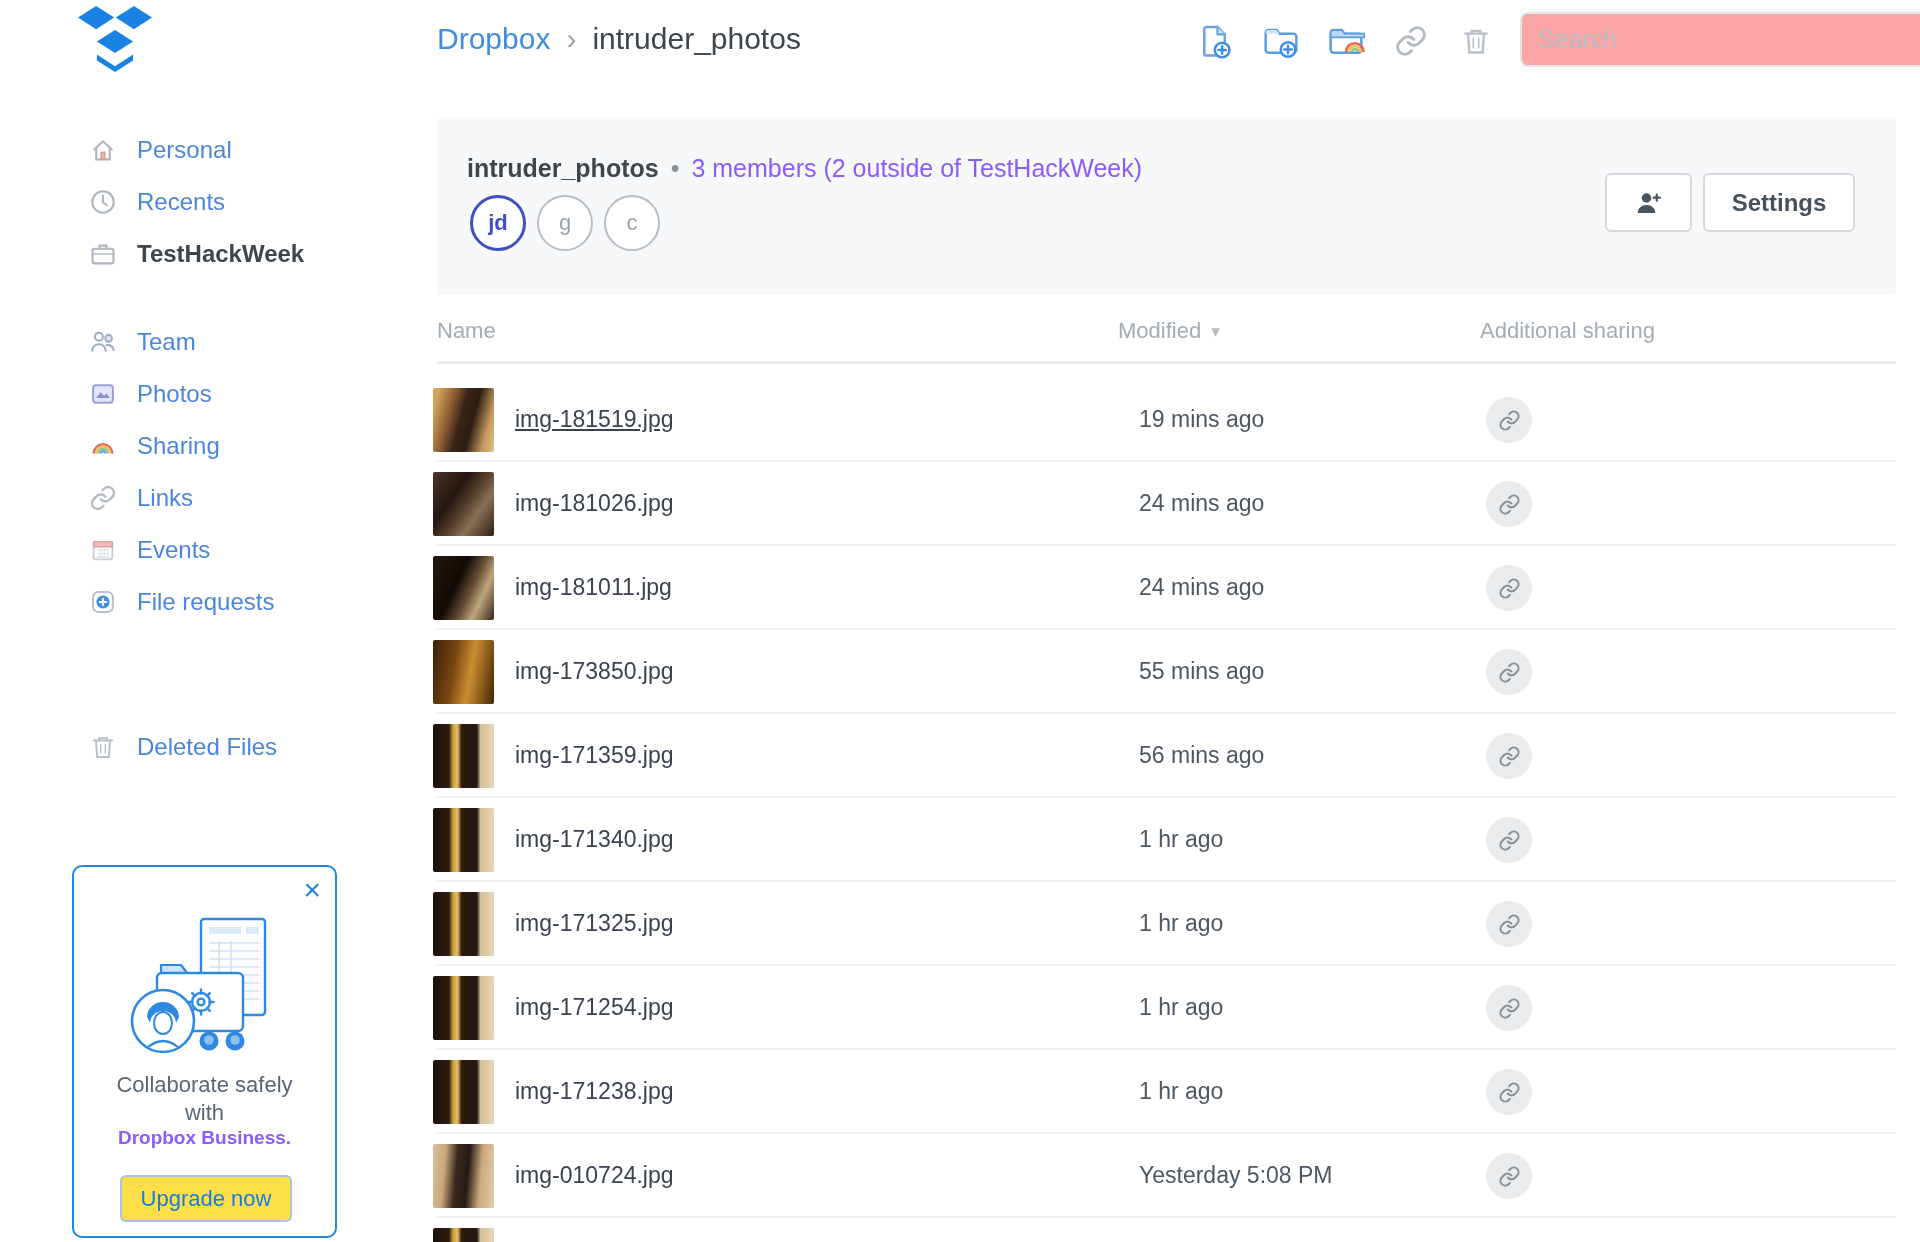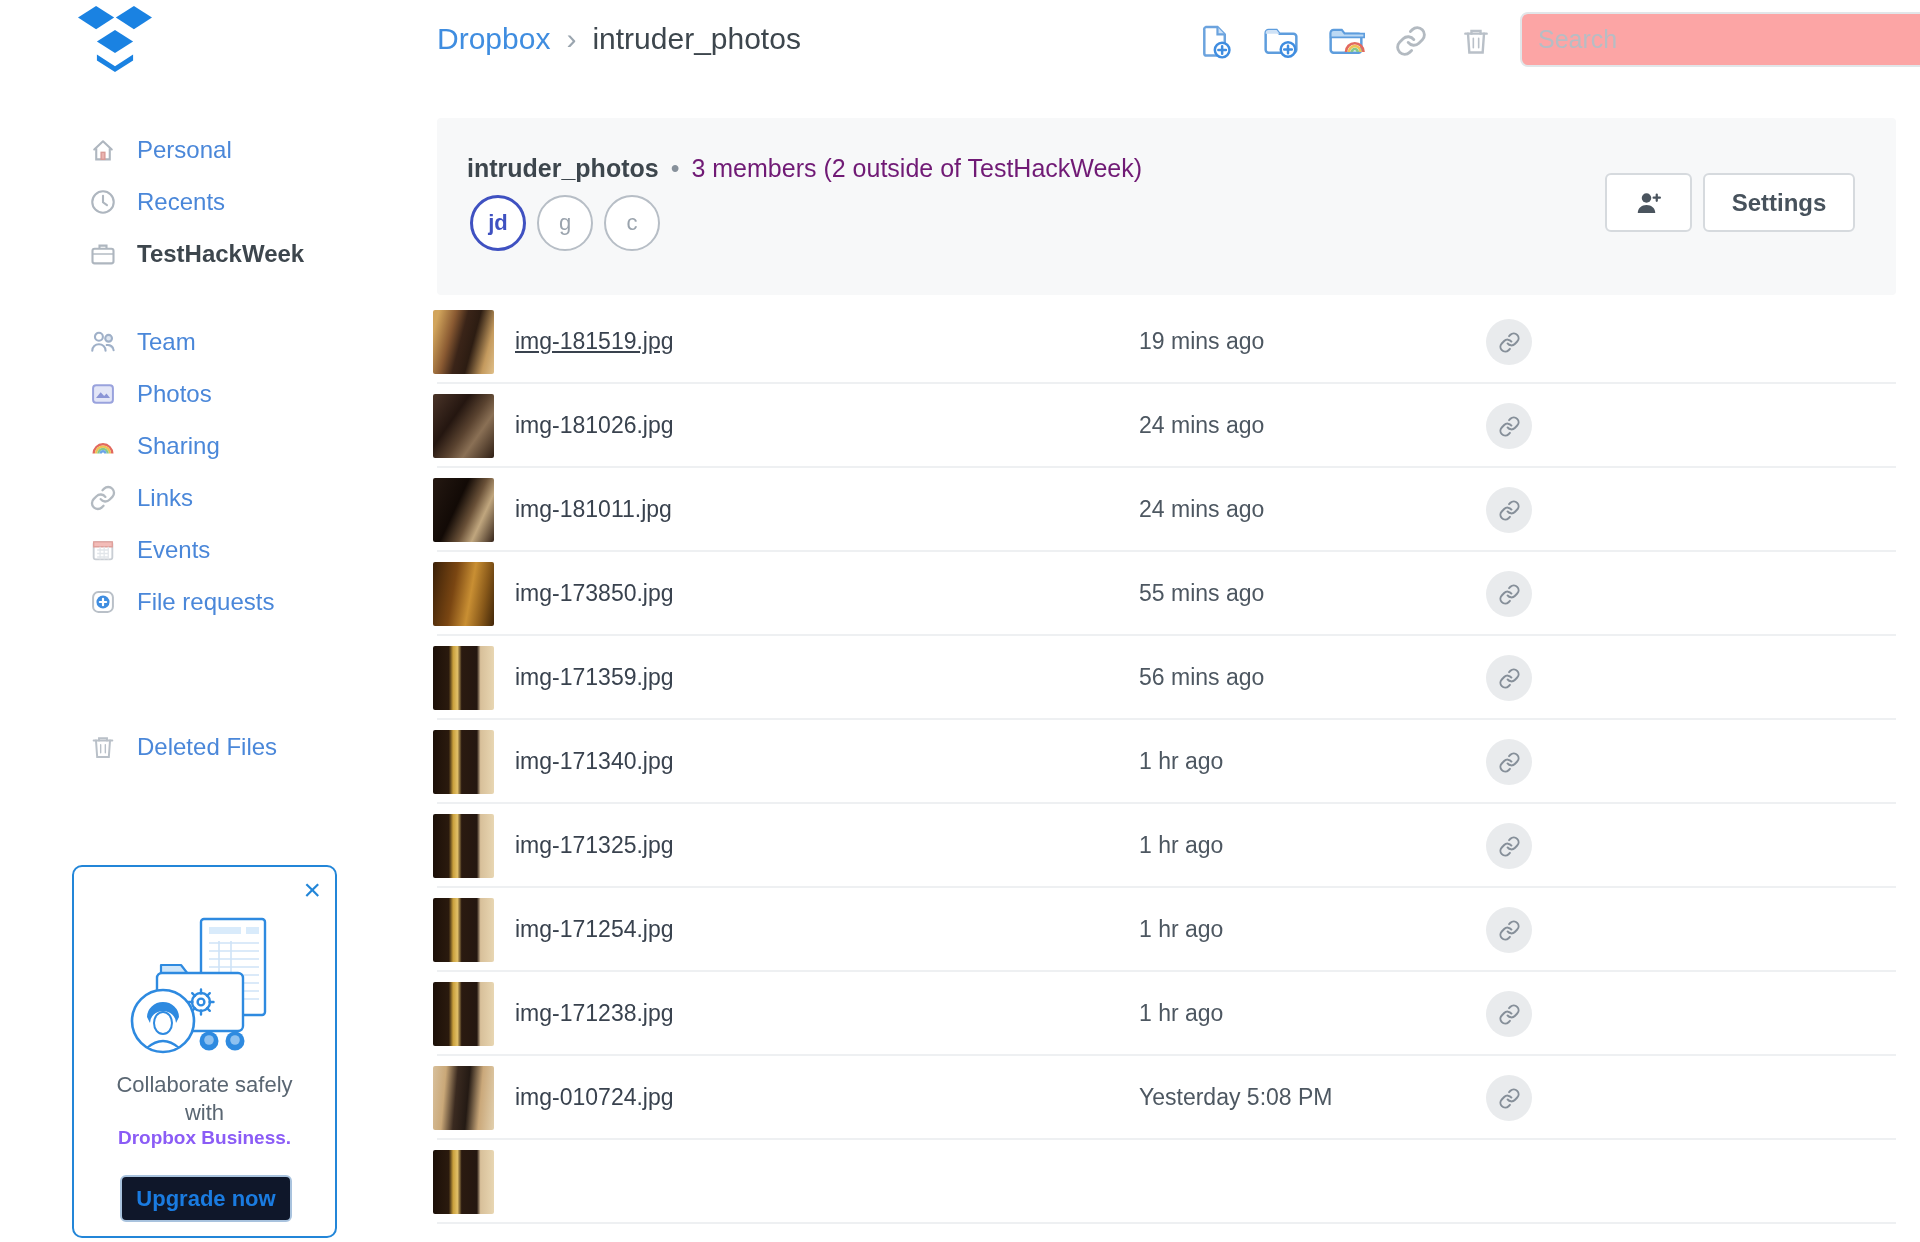--- a/index.html
+++ b/index.html
@@ -16,23 +16,23 @@
   .nav-item .lbl { font-size:24px; color:#4a87d9; }
   .nav-item.selected .lbl { color:#3d464d; font-weight:700; }
 
   
   .promo { position:absolute; left:72px; top:865px; width:265px; height:373px;
            border:2px solid #2386d8; border-radius:10px; background:#fff; }
   .promo-close { position:absolute; right:14px; top:8px; font-size:30px; color:#2386d8; cursor:pointer; line-height:1; }
   .promo-illus { position:absolute; left:50%; top:46px; transform:translateX(-50%); }
   .promo-text { position:absolute; top:204px; width:100%; text-align:center; font-size:22px; color:#5a6672; line-height:1.26; }
   .promo-text .brand { font-weight:700; color:#8b5cf6; font-size:19px; }
-  .promo-btn { position:absolute; left:46px; top:308px; width:172px; height:47px; background:#0f172a;
+  .promo-btn { position:absolute; left:46px; top:308px; width:172px; height:47px; background:#fde047;
                border:2px solid #a9c3de; border-radius:6px; font-family:inherit;
-               font-size:22px; font-weight:700; color:#1a7be0; cursor:pointer; }
+               font-size:22px; font-weight:400; color:#1a7be0; cursor:pointer; }
 
   
   .breadcrumb { position:absolute; left:437px; top:22px; display:flex; align-items:center; gap:16px; font-size:30px; }
   .breadcrumb .root { color:#3f8de0; cursor:pointer; }
   .breadcrumb .sep { color:#9aa5af; font-size:30px; }
   .breadcrumb .current { color:#3d464d; }
 
   .toolbar { position:absolute; left:1196px; top:20px; display:flex; gap:25px; }
   .tool-btn { width:40px; height:42px; display:flex; align-items:center; justify-content:center; cursor:pointer; }
 
@@ -41,21 +41,21 @@
   .search-box input { position:absolute; left:16px; top:0; width:300px; height:51px; border:none; outline:none;
                       font-family:inherit; font-size:25px; color:#3d464d; background:transparent; }
   .search-box input::placeholder { color:#b6bdc4; }
   .search-ic { position:absolute; right:12px; top:12px; }
 
   
   .panel { position:absolute; left:437px; top:118px; width:1459px; height:177px; background:#f7f8f9; border-radius:4px; }
   .panel-title-row { position:absolute; left:30px; top:36px; font-size:25px; display:flex; align-items:baseline; gap:12px; white-space:nowrap; }
   .panel-title-row .ttl { font-weight:700; color:#3d464d; }
   .panel-title-row .dot { color:#87919b; }
-  .panel-title-row .meta { color:#701a75; }
+  .panel-title-row .meta { color:#8b5cf6; }
   .avatars { position:absolute; left:33px; top:77px; display:flex; gap:11px; }
   .avatar { width:56px; height:56px; border-radius:50%; background:#fff; display:flex; align-items:center;
             justify-content:center; font-size:22px; cursor:pointer; }
   .avatar.primary { border:3px solid #3f51c1; color:#3f51c1; font-weight:700; }
   .avatar.ghost { border:2px solid #b7bec6; color:#9aa3ad; }
   .panel-actions { position:absolute; right:41px; top:55px; display:flex; gap:11px; }
   .btn { background:#fff; border:2px solid #d6dade; border-radius:6px; height:59px; cursor:pointer;
          display:flex; align-items:center; justify-content:center; font-family:inherit; }
   .btn.add-person { width:87px; }
   .btn.settings { width:152px; font-size:24px; font-weight:600; color:#47525c; }
@@ -324,20 +324,29 @@
             <path d="M3 20c0-4 3.1-6.4 7-6.4s7 2.4 7 6.4z" fill="#4a545e"></path>
             <path d="M18.2 5.2v5M15.7 7.7h5" stroke="#4a545e" stroke-width="1.8" stroke-linecap="round"></path>
           </svg>
           </span>
       </button>
       <button class="btn settings">Settings</button>
     </div>
   </div>
 
   <div class="table">
+    <div class="thead">
+      <span class="th name">Name</span>
+      <span class="th modified">
+        <span>Modified</span>
+        <span class="tri">▾</span>
+      </span>
+      <span class="th sharing">Additional sharing</span>
+      <div class="rule"></div>
+    </div>
 
     <div class="row hovered">
       <div class="thumb t1"></div>
       <a class="fname">img-181519.jpg</a>
       <span class="ftime">19 mins ago</span>
       <span class="share-pill">
         <svg width="23" height="23" viewBox="0 0 24 24" fill="none" stroke="#868f99" stroke-width="2.1" stroke-linecap="round">
             <path d="M10 13a5 5 0 0 0 7.54.54l2.5-2.5a5 5 0 0 0-7.07-7.07l-1.4 1.4"></path>
             <path d="M14 11a5 5 0 0 0-7.54-.54l-2.5 2.5a5 5 0 0 0 7.07 7.07l1.4-1.4"></path>
           </svg>

